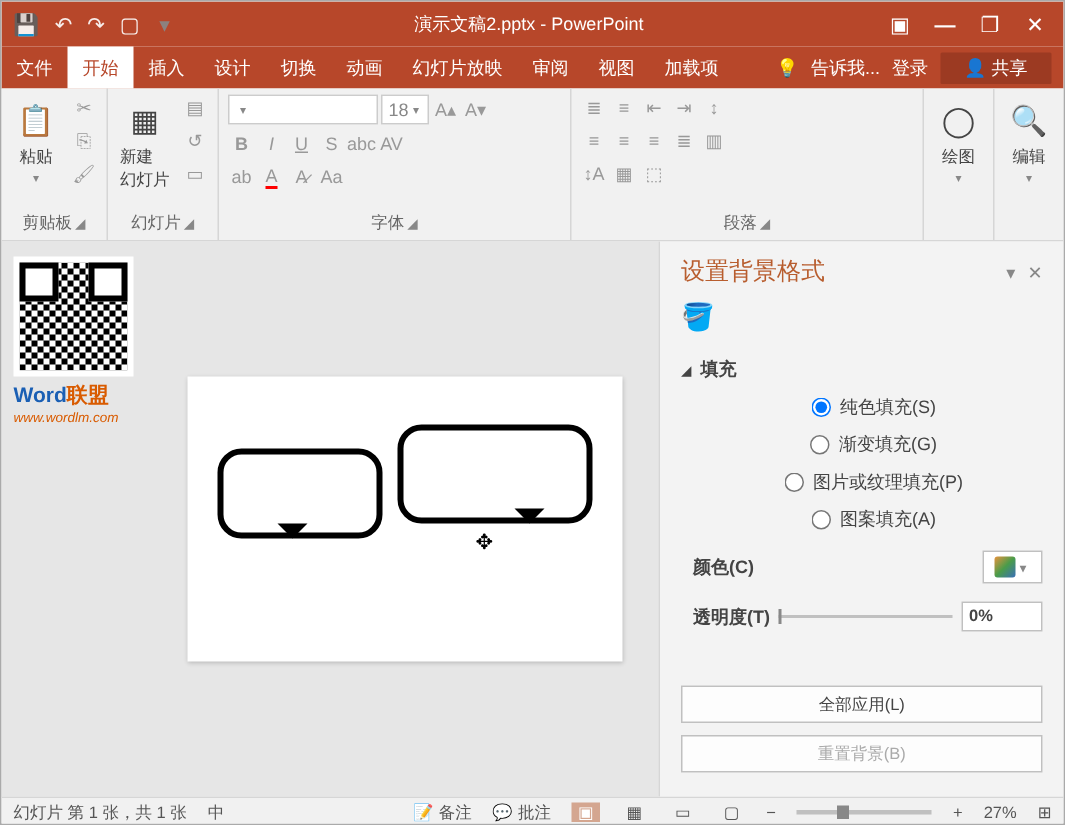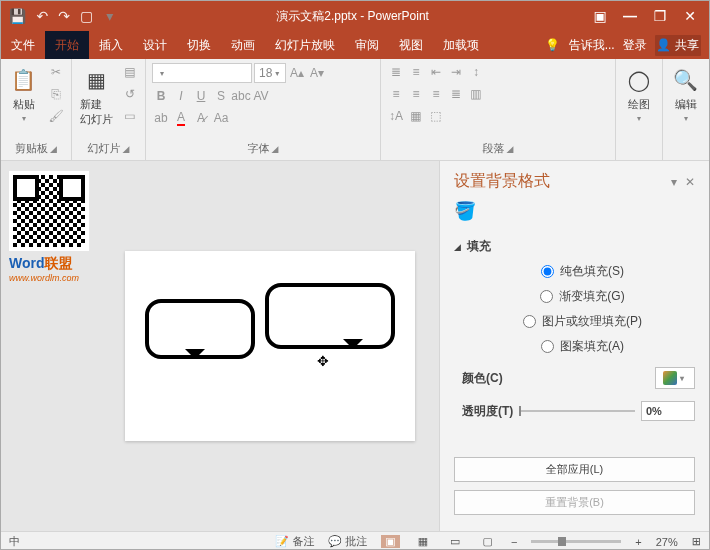--- a/index.html
+++ b/index.html
@@ -8,24 +8,24 @@
 .titlebar { height: 30px; background: #b7472a; display: flex; align-items: center; color: #fff; font-size: 12px; }
 .titlebar .qat { display: flex; align-items: center; gap: 10px; padding: 0 8px; }
 .titlebar .qat span { opacity: 0.9; font-size: 14px; }
 .titlebar .title { flex: 1; text-align: center; font-size: 12px; }
 .titlebar .winbtns { display: flex; align-items: center; gap: 4px; padding: 0 6px; }
 .titlebar .winbtns span { width: 26px; text-align: center; font-size: 14px; }
 .winmini{font-weight:bold;}
 
 .menubar { height: 28px; background: #b7472a; display: flex; align-items: stretch; color: #fff; font-size: 12px; }
 .menubar .tab { padding: 0 10px; display: flex; align-items: center; cursor: pointer; }
-.menubar .tab.active { background: #0f172a; color: #b7472a; }
+.menubar .tab.active { background: #ffffff; color: #b7472a; }
 .menubar .spacer { flex: 1; }
 .menubar .right { display: flex; align-items: center; gap: 8px; padding: 0 8px; }
-.menubar .right .share { background: #9c3a22; padding: 2px 2px; border-radius: 1px; }
+.menubar .right .share { background: #9c3a22; padding: 2px 16px; border-radius: 1px; }
 .bulb{color:#ffd27a;}
 
 .ribbon { height: 102px; background: #f1f1f1; border-bottom: 1px solid #d6d6d6; display: flex; }
 .group { border-right: 1px solid #d6d6d6; display: flex; flex-direction: column; padding: 4px 6px 2px; }
 .group .body { flex: 1; display: flex; gap: 6px; align-items: flex-start; }
 .group .label { font-size: 11px; color: #666; text-align: center; padding: 2px 0; display:flex; justify-content:center; align-items:center; gap:2px;}
 .group .label .launcher{font-size:9px;color:#888;}
 .bigbtn { display: flex; flex-direction: column; align-items: center; gap: 2px; font-size: 11px; color: #444; padding: 2px; }
 .bigbtn .icon { width: 30px; height: 30px; display: flex; align-items: center; justify-content: center; font-size: 20px; }
 .stack { display: flex; flex-direction: column; gap: 4px; font-size: 11px; color: #888; }
@@ -313,20 +313,21 @@
         </div>
     </div>
     <div class="panel-buttons">
       <button>全部应用(L)</button>
       <button class="dis">重置背景(B)</button>
     </div>
   </div>
 </div>
 
 <div class="statusbar">
+  <span>幻灯片 第 1 张，共 1 张</span>
   <span>中</span>
   <div class="spacer"></div>
   <span>📝 <span>备注</span></span>
   <span>💬 <span>批注</span></span>
   <span class="viewbtn active">▣</span>
   <span class="viewbtn">▦</span>
   <span class="viewbtn">▭</span>
   <span class="viewbtn">▢</span>
   <span>−</span>
   <div class="zoombar"></div>

